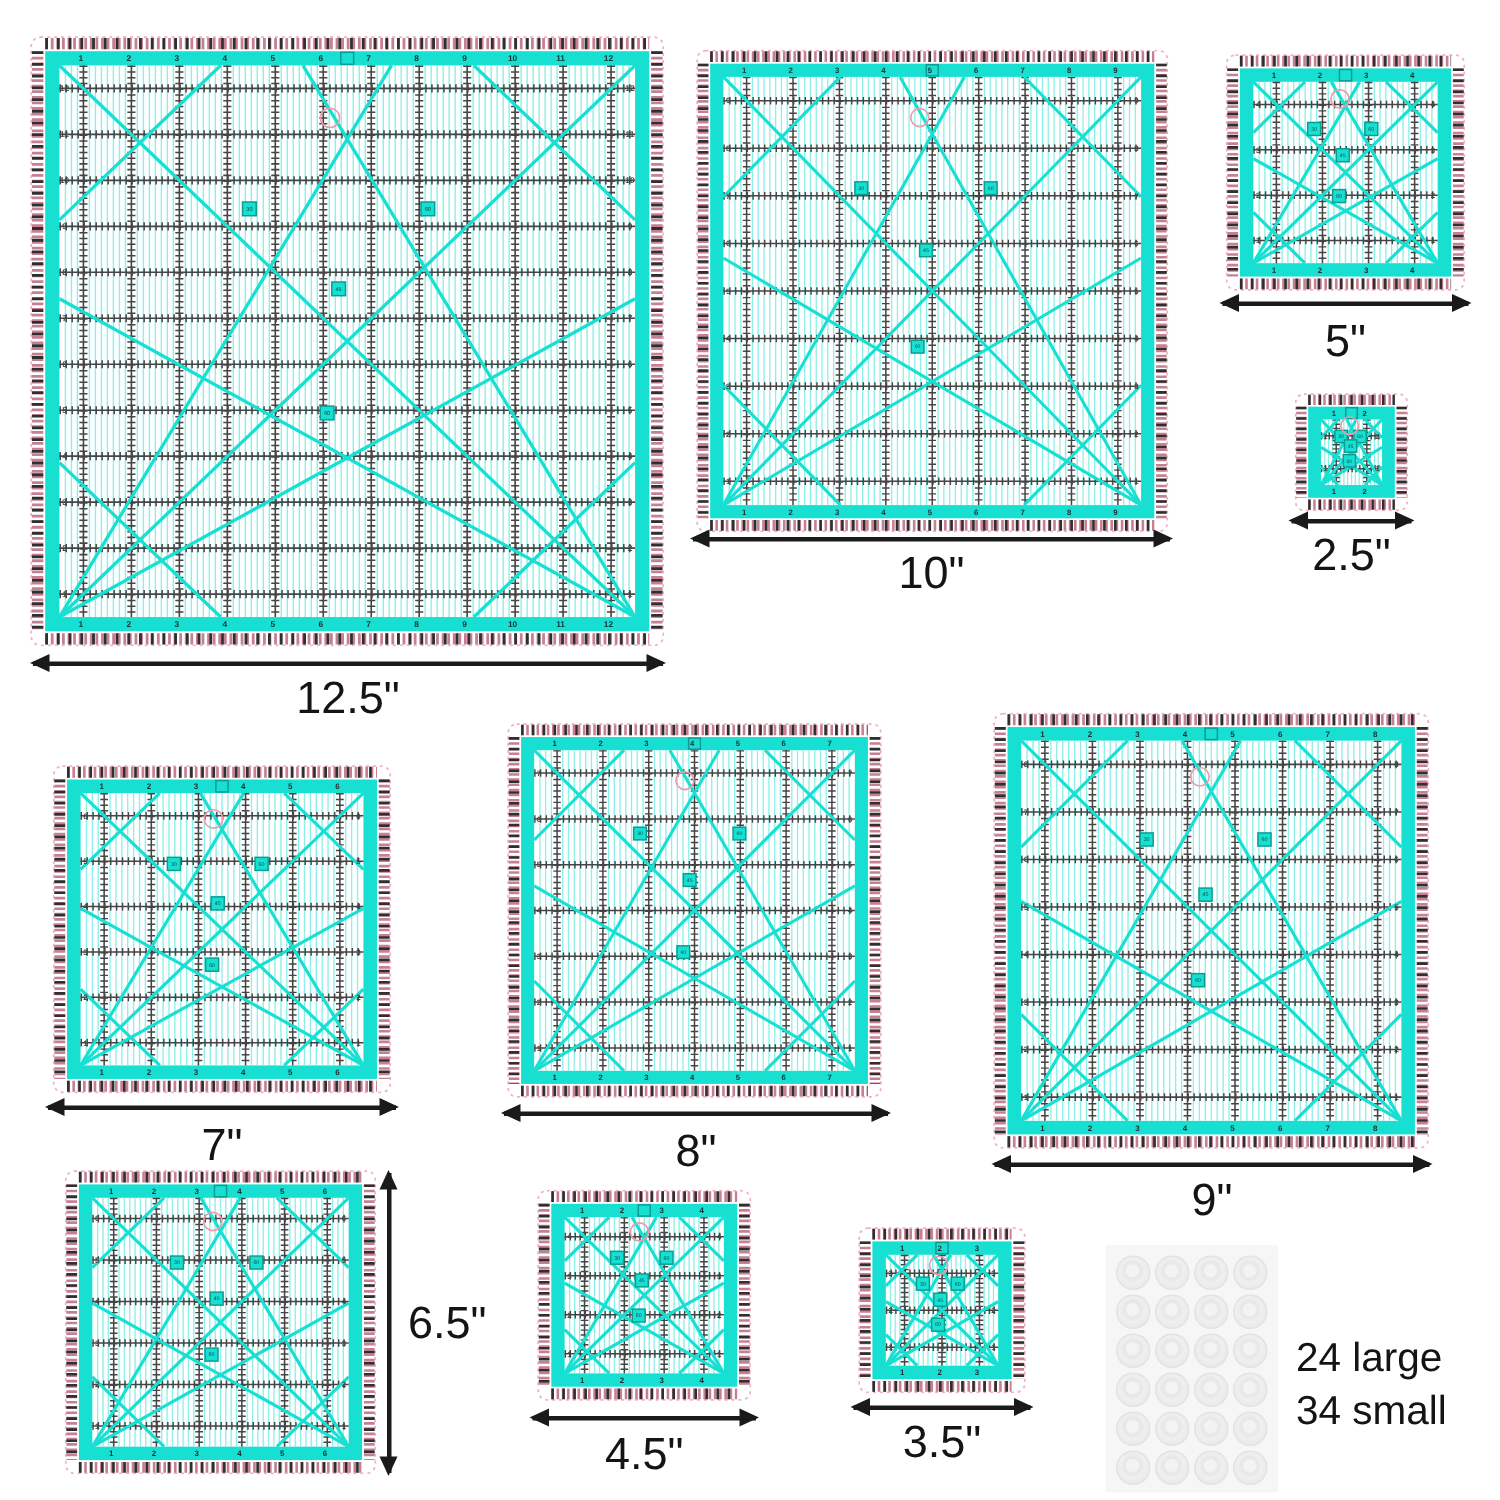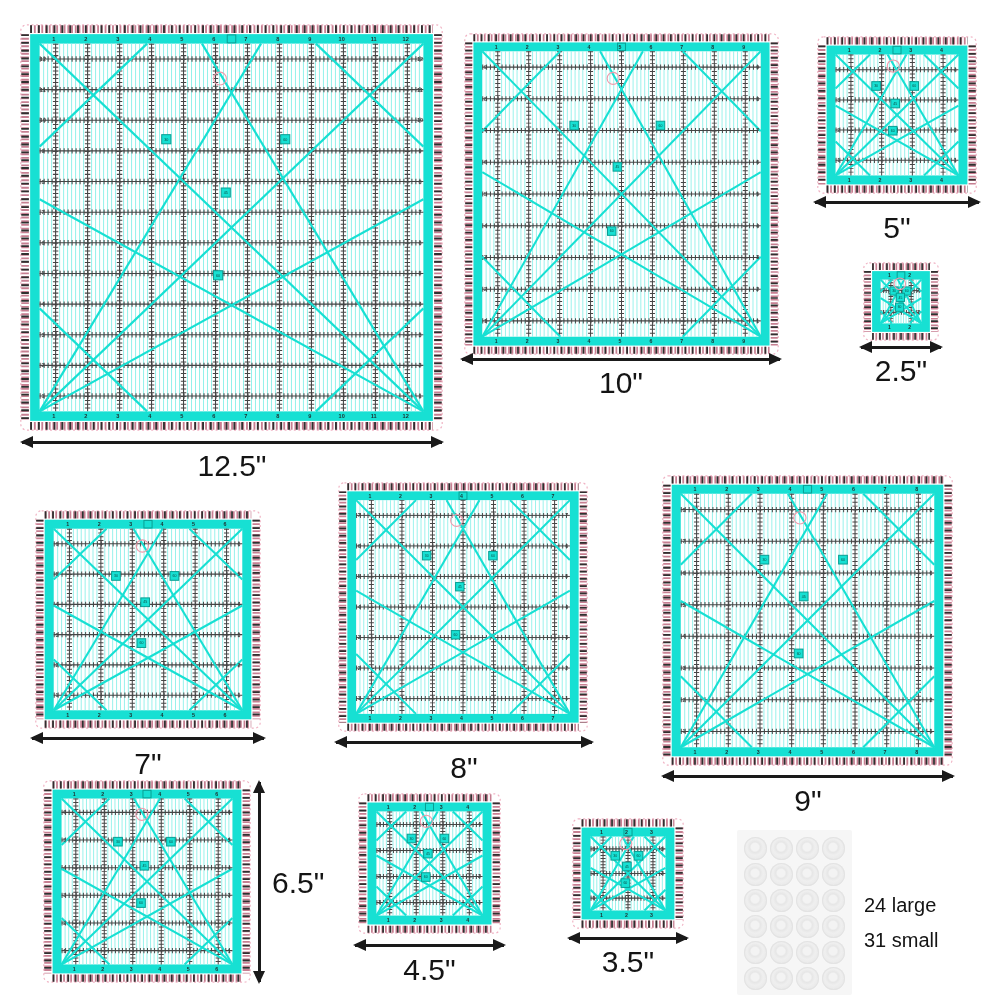--- a/index.html
+++ b/index.html
@@ -17,21 +17,21 @@
       border-left:6.5px solid transparent;border-right:6.5px solid transparent;}
   .arrow-v::before{top:-2px;border-bottom:13px solid #1a1a1a;}
   .arrow-v::after{bottom:-2px;border-top:13px solid #1a1a1a;}
   .size-label{position:absolute;text-align:center;font-size:30px;line-height:1.1;color:#141414;}
   .size-label.free{text-align:left;width:auto;}
   .dots-sheet{position:absolute;background:#f6f6f6;display:grid;gap:3px;padding:7px;
       box-sizing:border-box;border-radius:2px;}
   .dot{width:23px;height:23px;border-radius:50%;
       background:radial-gradient(circle at 48% 44%, #f3f3f3 0 22%, #e6e6e6 30%, #efefef 46%, #e9e9e9 72%, #f0f0f0 100%);
       box-shadow:inset 0 0 0 1px #e3e3e3;}
-  .pack-label{position:absolute;font-size:20px;line-height:35px;color:#141414;}
+  .pack-label{position:absolute;font-size:27px;line-height:35px;color:#141414;}
 </style>
 </head>
 <body>
 
 <div id="canvas">
 
   <figure class="ruler" style="left:20px;top:24px;width:423px;height:407px">
     <svg width="423" height="407" viewBox="0 0 423 407">
         <rect x="0.8" y="0.8" width="421.4" height="405.4" rx="6.091200000000001" fill="#fff" stroke="#f0b3c4" stroke-width="1.2" stroke-dasharray="2 2.6"></rect>
         <line x1="10.152000000000001" y1="5.0760000000000005" x2="412.848" y2="5.0760000000000005" stroke="#c77f92" stroke-width="7.614000000000001" stroke-dasharray="1.8612000000000002 1.8612000000000002"></line>
@@ -1327,16 +1327,16 @@
       <div class="dot"></div>
       <div class="dot"></div>
       <div class="dot"></div>
       <div class="dot"></div>
       <div class="dot"></div>
       <div class="dot"></div>
       <div class="dot"></div>
     </div>
   <div class="pack-label" style="left:864px;top:888px">
     <div>24 large</div>
-    <div>31 small</div>
+    <div>34 small</div>
   </div>
 
 </div>
 
 </body></html>

